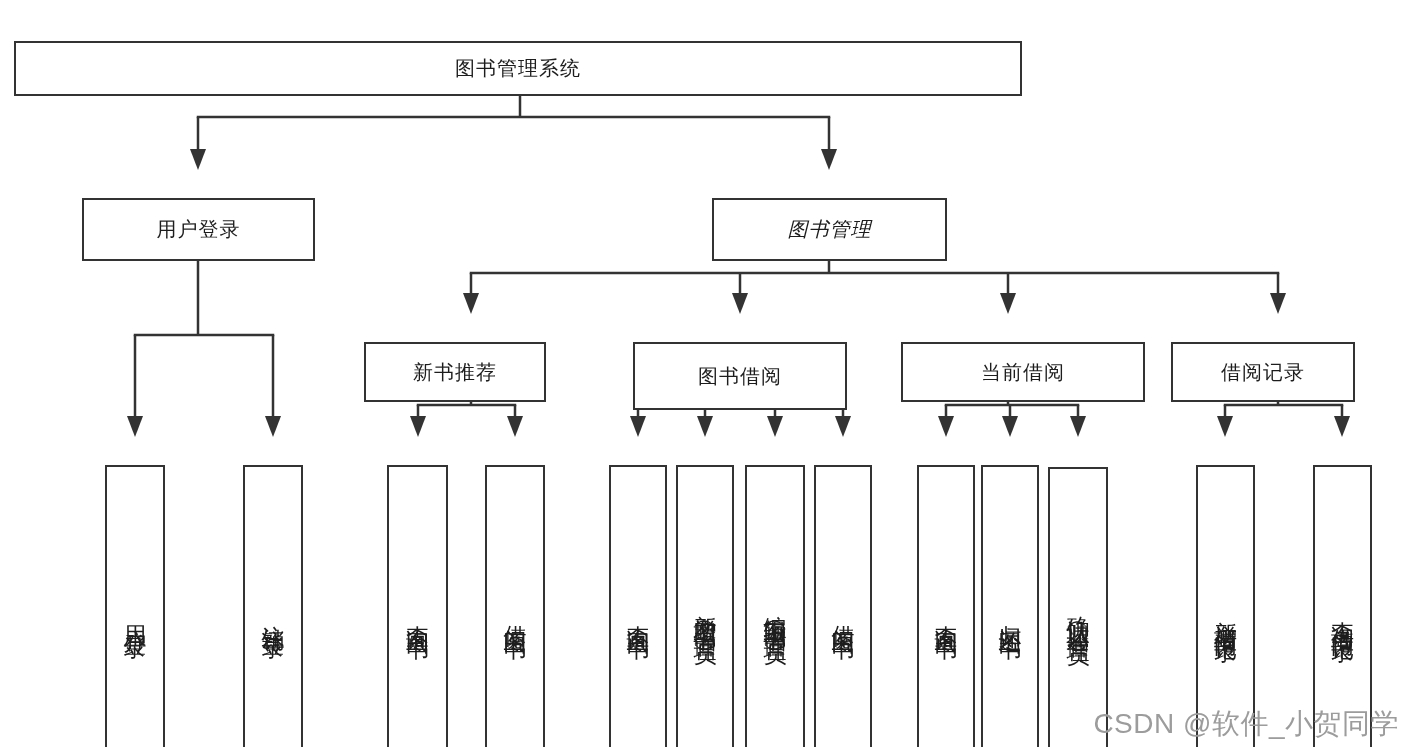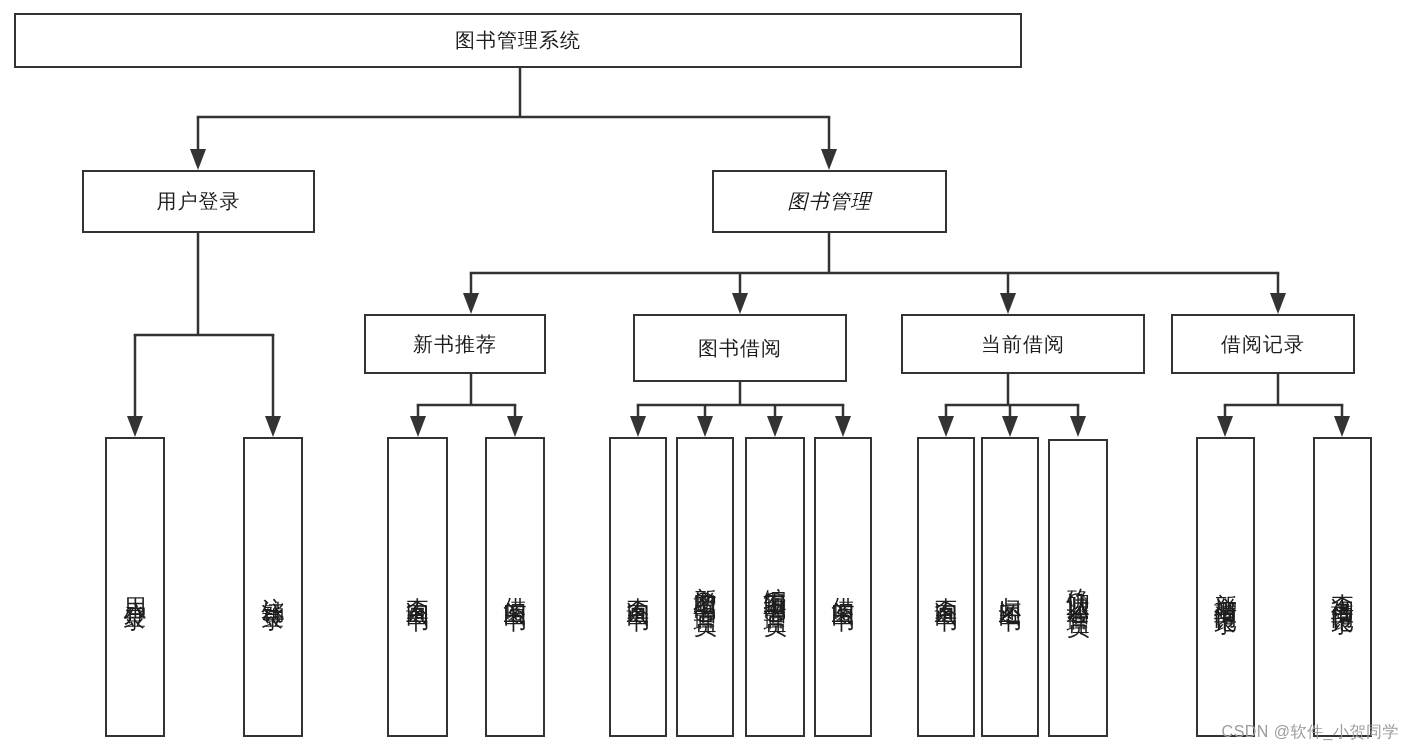--- a/index.html
+++ b/index.html
@@ -29,34 +29,35 @@
     box-sizing: border-box;
     background: #ffffff;
     border: 2.5px solid var(--line);
     display: flex;
     align-items: center;
     justify-content: center;
     color: var(--text);
     font-size: 20px;
     letter-spacing: 1px;
     text-align: center;
+    margin-top: 28px;
   }
   .node.v {
     writing-mode: vertical-lr;
     text-orientation: mixed;
     font-size: 23px;
     letter-spacing: 4px;
     line-height: 1.0;
   }
   .watermark {
     position: absolute;
     right: 6px;
     bottom: 4px;
     color: var(--watermark);
-    font-size: 16px;
+    font-size: 28px;
     letter-spacing: 0.5px;
     white-space: nowrap;
   }
 </style>
 </head>
 <body>
 
 <div id="canvas">
 
   <svg id="connectors" viewBox="0 0 1405 747" xmlns="http://www.w3.org/2000/svg">

